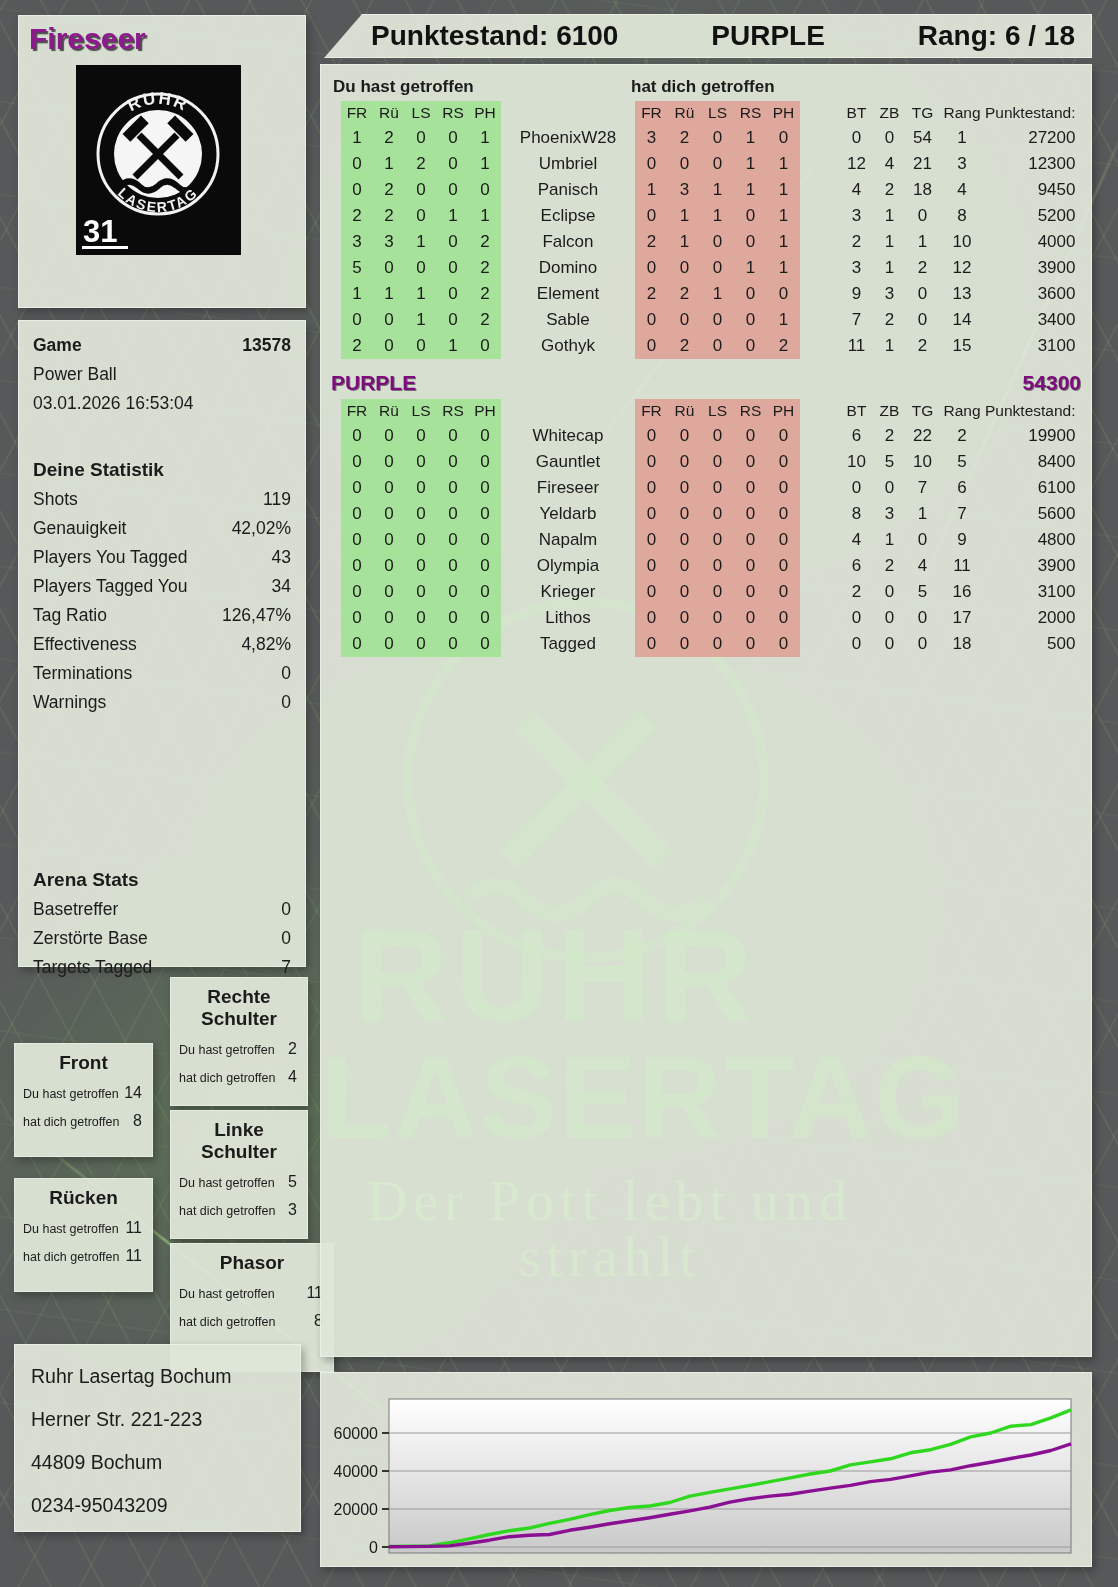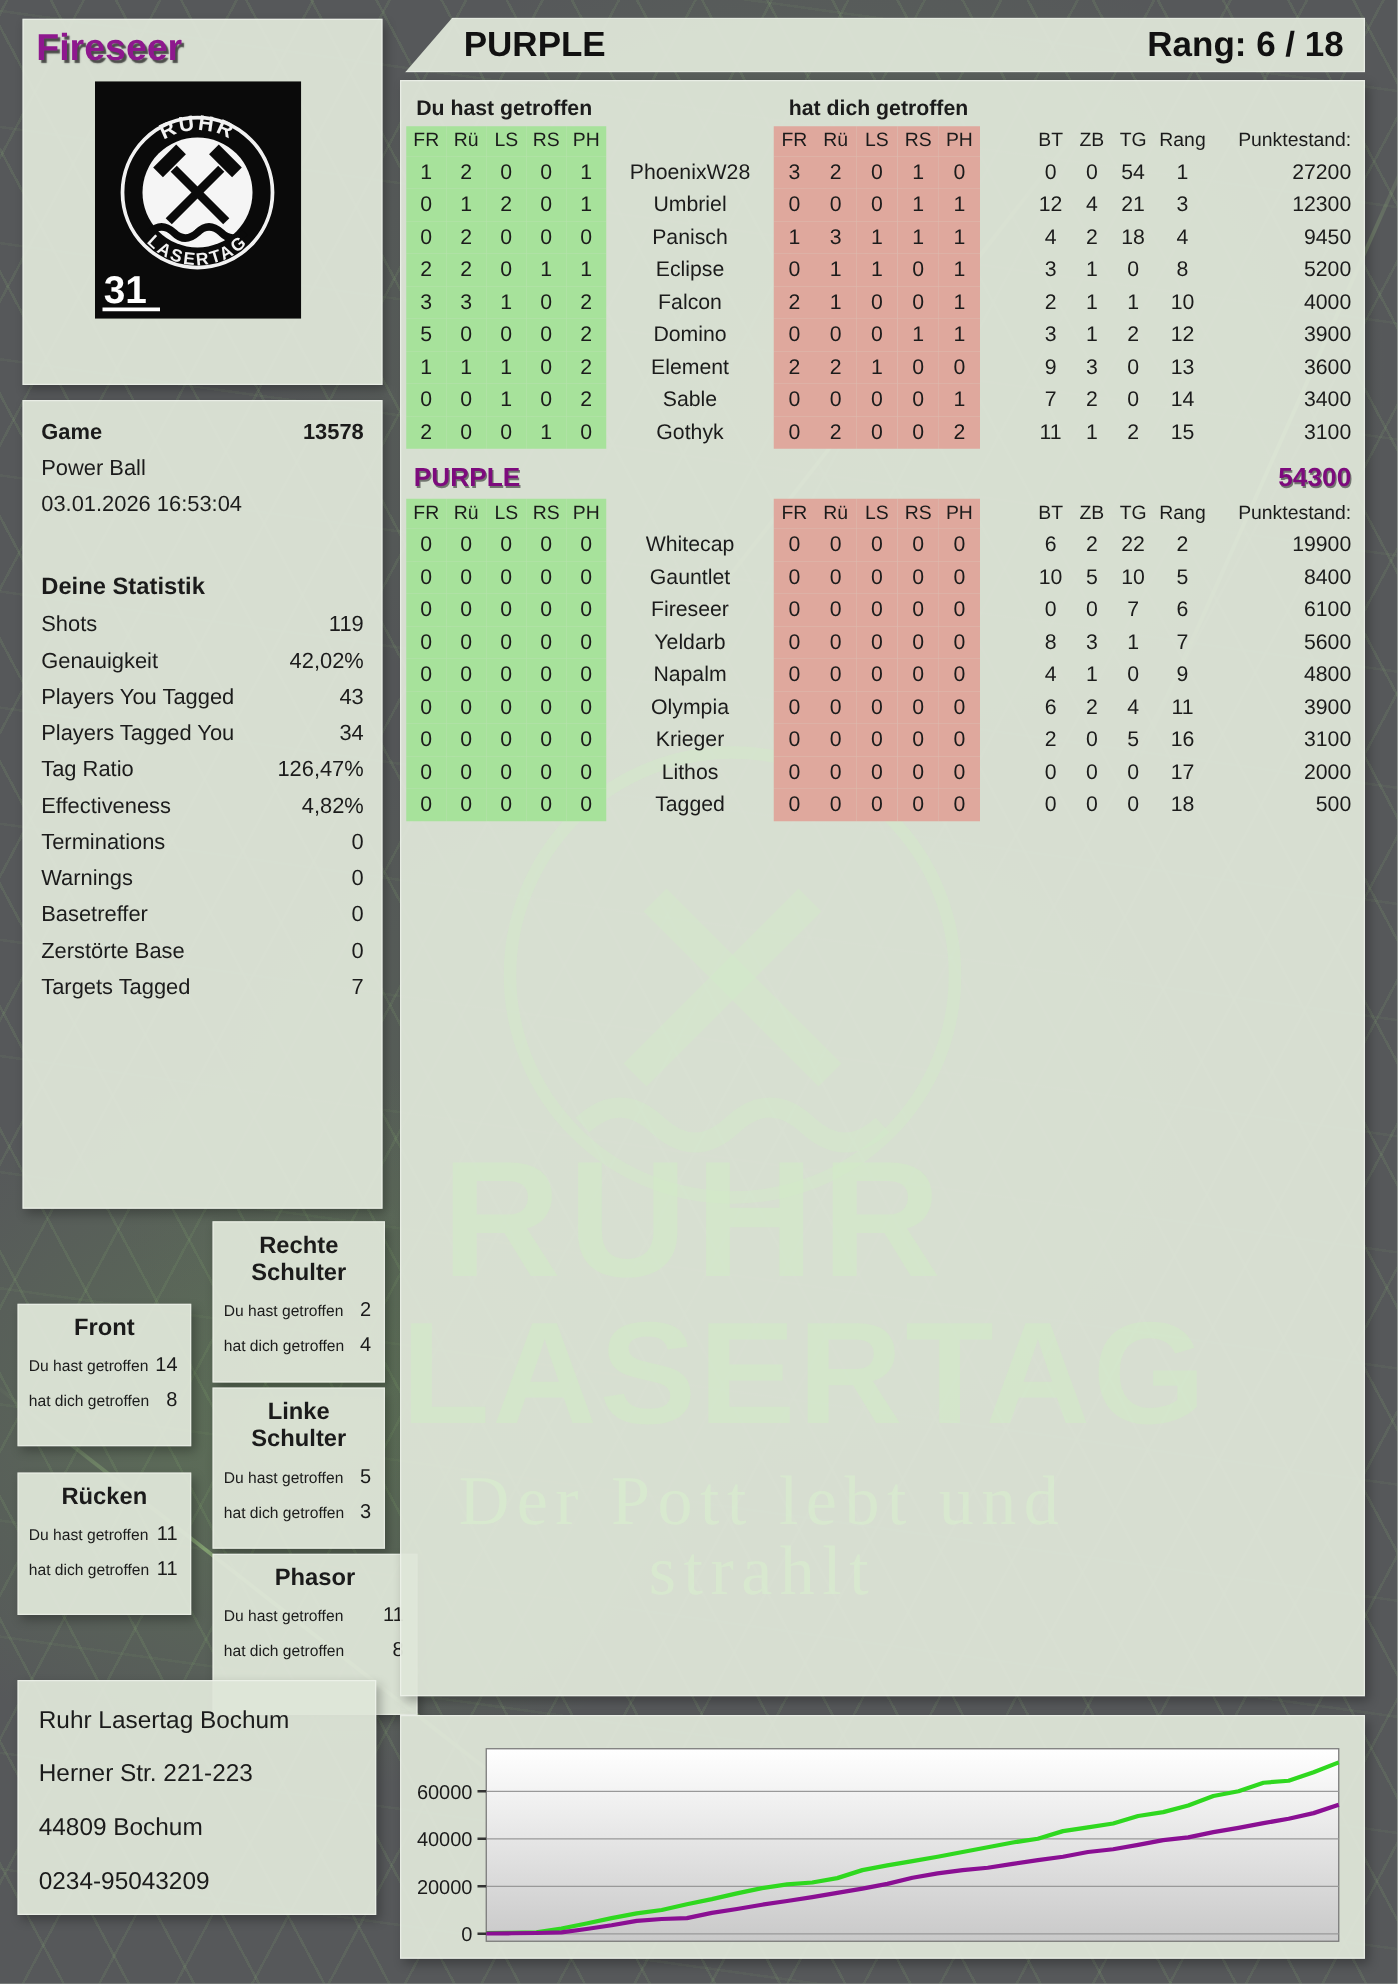--- a/index.html
+++ b/index.html
@@ -72,21 +72,21 @@
   
   .main-panel{left:320px;top:64px;width:772px;height:1293px;overflow:hidden;}
   .main-inner{position:relative;z-index:2;}
   .hit-labels{display:flex;font-size:17px;font-weight:700;margin:12px 0 2px 12px;}
   .hit-labels .h1{width:298px;}
   .team-header{display:flex;justify-content:space-between;align-items:baseline;margin:14px 10px 2px;font-size:21px;font-weight:700;}
   .team-green{color:#1dd11d;text-shadow:1.5px 1.5px 0 #14421a;}
   .team-purple{color:#7d0b7d;text-shadow:1px 1px 0 rgba(30,30,30,0.55);}
 
   .score-grid{
-    display:grid;margin:4px 4px 0;
+    display:grid;margin:4px 20px 0;
     grid-template-columns:repeat(5,32px) 134px repeat(5,33px) 40px repeat(3,33px) 46px 1fr;
   }
   .cell{height:26px;line-height:26px;font-size:17px;text-align:center;white-space:nowrap;}
   .cell.hdr{height:24px;line-height:24px;font-size:15.5px;}
   .cell.c-you{background:#a7e29b;}
   .cell.c-them{background:#dfa89d;}
   .cell.punkte{text-align:right;padding-right:6px;}
   .cell.name{overflow:hidden;}
 
   
@@ -178,20 +178,21 @@
     </div>
   <div class="kv">
       <span class="lab">Terminations</span>
       <span class="val">0</span>
     </div>
   <div class="kv">
       <span class="lab">Warnings</span>
       <span class="val">0</span>
     </div>
 
+  <div class="sec-title mt150">Arena Stats</div>
   <div class="kv">
       <span class="lab">Basetreffer</span>
       <span class="val">0</span>
     </div>
   <div class="kv">
       <span class="lab">Zerstörte Base</span>
       <span class="val">0</span>
     </div>
   <div class="kv">
       <span class="lab">Targets Tagged</span>
@@ -256,20 +257,21 @@
 </div>
 
 <div class="panel address-panel">
   <div class="line">Ruhr Lasertag Bochum</div>
   <div class="line">Herner Str. 221-223</div>
   <div class="line">44809 Bochum</div>
   <div class="line">0234-95043209</div>
 </div>
 
 <div class="panel topbar">
+  <span>Punktestand: 6100</span>
   <span>PURPLE</span>
   <span>Rang: 6 / 18</span>
 </div>
 
 <div class="panel main-panel">
 
   <div class="wm wm-logo">
     <svg width="420" height="420" viewBox="0 0 420 420">
       <g stroke="rgba(210,236,200,0.42)" fill="none">
         <circle cx="210" cy="210" r="178" stroke-width="10"></circle>

